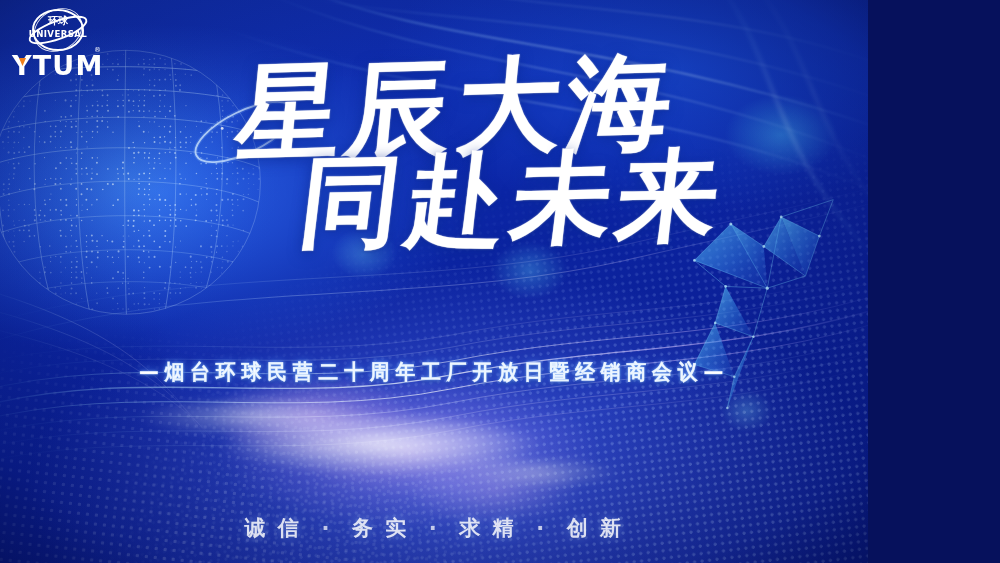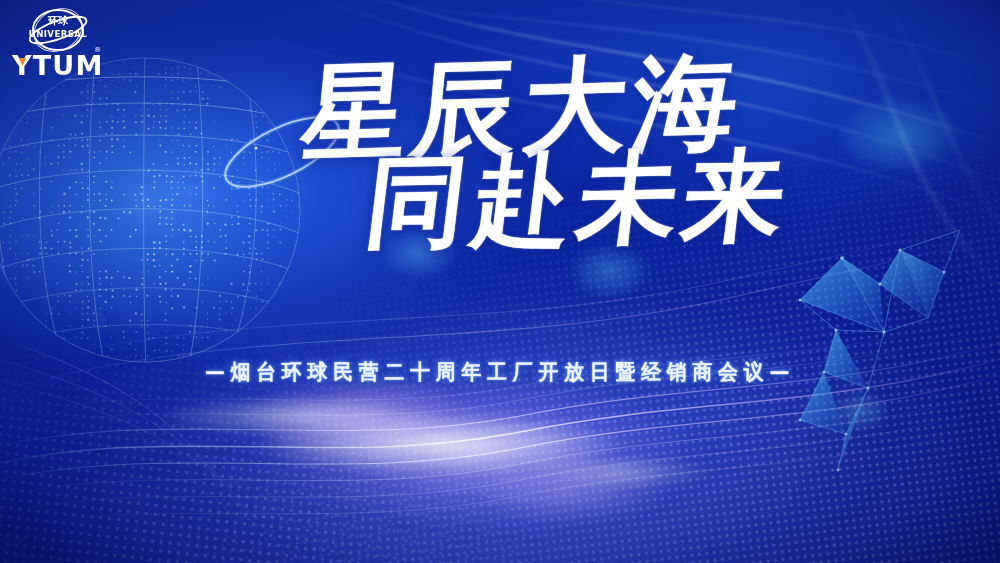--- a/index.html
+++ b/index.html
@@ -2,21 +2,21 @@
 <html lang="zh"><head>
 <meta charset="utf-8">
 <title>Conference Backdrop</title>
 <style>
   html,body{margin:0;padding:0;background:#06115c;}
   body{
     font-family:"DejaVu Sans","Liberation Sans",sans-serif;
   }
   #stage{
     position:relative;
-    width:1000px;height:563px;
+    width:868px;height:563px;
     overflow:hidden;
     background:#a16207;
     isolation:isolate;
   }
 
   
   .layer{position:absolute;inset:0;pointer-events:none;}
 
   
   #bg-base{
@@ -1165,14 +1165,15 @@
     </g>
   </svg>
 
   <div id="title-block">
     <div class="title-line" id="title-line-1">星辰大海</div>
     <div class="title-line" id="title-line-2">同赴未来</div>
   </div>
 
   <div id="subtitle">—烟台环球民营二十周年工厂开放日暨经销商会议—</div>
 
+  <div id="tagline"><span class="tg-word">诚 信</span><span class="tg-sep">·</span><span class="tg-word">务 实</span><span class="tg-sep">·</span><span class="tg-word">求 精</span><span class="tg-sep">·</span><span class="tg-word">创 新</span></div>
 
 </div>
 
 </body></html>

